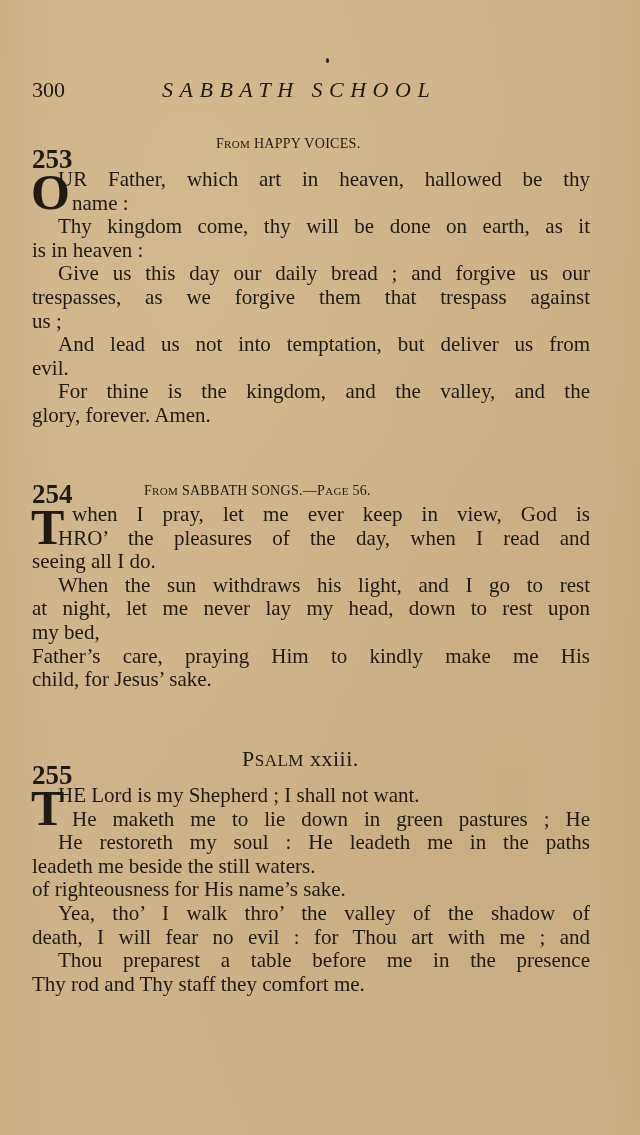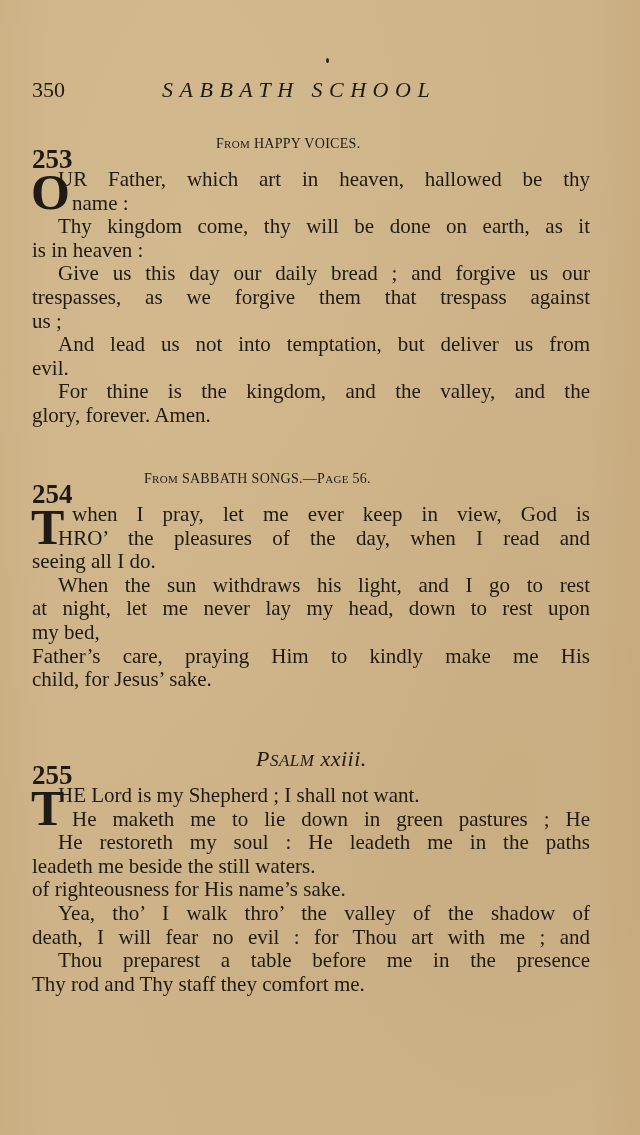--- a/index.html
+++ b/index.html
@@ -38,21 +38,21 @@
   .dropcap { position: absolute; left: -1px; top: 2px; font-size: 50px; line-height: 44px; font-family: "Liberation Serif", serif; font-weight: bold; }
   .first .line.cap1 { padding-left: 26px; width: 532px; }
 </style>
 </head>
 <body>
 
 <div class="page">
   <span class="speck"></span>
 
   <div class="running-head">
-    <span class="page-num">350</span>
+    <span class="page-num">300</span>
     <span class="book-title">SABBATH SCHOOL</span>
   </div>
 
   <div class="hymn" style="top:128px;">
     <div class="hymn-head">
       <span class="hymn-num">253</span>
       <span class="hymn-src" style="left:184px;"><span>F</span><span class="sc">ROM</span> <span>HAPPY VOICES.</span></span>
     </div>
     <div class="body first" style="margin-top:10px;">
       <span class="dropcap">O</span>
@@ -68,41 +68,41 @@
           <span class="line short">evil.</span>
           <span class="line ind">For thine is the kingdom, and the valley, and the</span>
           <span class="line short">glory, forever.   Amen.</span>
         </div>
     </div>
   </div>
 
   <div class="hymn" style="top:463px;">
     <div class="hymn-head">
       <span class="hymn-num">254</span>
-      <span class="hymn-src" style="left:112px;"><span>F</span><span class="sc">ROM</span> <span>SABBATH SONGS.—</span><span>P</span><span class="sc">AGE</span> <span>56.</span></span>
+      <span class="hymn-src" style="left:112px;margin-top:12px;"><span>F</span><span class="sc">ROM</span> <span>SABBATH SONGS.—</span><span>P</span><span class="sc">AGE</span> <span>56.</span></span>
     </div>
     <div class="body first" style="margin-top:10px;">
       <span class="dropcap">T</span>
       <div class="lines">
           <span class="line dc-ind">when I pray, let me ever keep in view, God is</span>
           <span class="line cap1">HRO’ the pleasures of the day, when I read and</span>
           <span class="line short">seeing all I do.</span>
           <span class="line ind">When the sun withdraws his light, and I go to rest</span>
           <span class="line ">at night, let me never lay my head, down to rest upon</span>
           <span class="line short">my bed,</span>
           <span class="line ">Father’s care, praying Him to kindly make me His</span>
           <span class="line short">child, for Jesus’ sake.</span>
         </div>
     </div>
   </div>
 
   <div class="hymn" style="top:744px;">
     <div class="hymn-head">
       <span class="hymn-num">255</span>
-      <span class="hymn-title" style="left:224px;font-style:italic;"><span>P</span><span class="sc">SALM</span> <span>xxiii.</span></span>
+      <span class="hymn-title" style="left:210px;"><span>P</span><span class="sc">SALM</span> <span>xxiii.</span></span>
     </div>
     <div class="body first" style="margin-top:10px;">
       <span class="dropcap">T</span>
       <div class="lines">
           <span class="line cap1 short">HE Lord is my Shepherd ; I shall not want.</span>
           <span class="line dc-ind">He maketh me to lie down in green pastures ; He</span>
           <span class="line ind">He restoreth my soul : He leadeth me in the paths</span>
           <span class="line short">leadeth me beside the still waters.</span>
           <span class="line short">of righteousness for His name’s sake.</span>
           <span class="line ind">Yea, tho’ I walk thro’ the valley of the shadow of</span>

